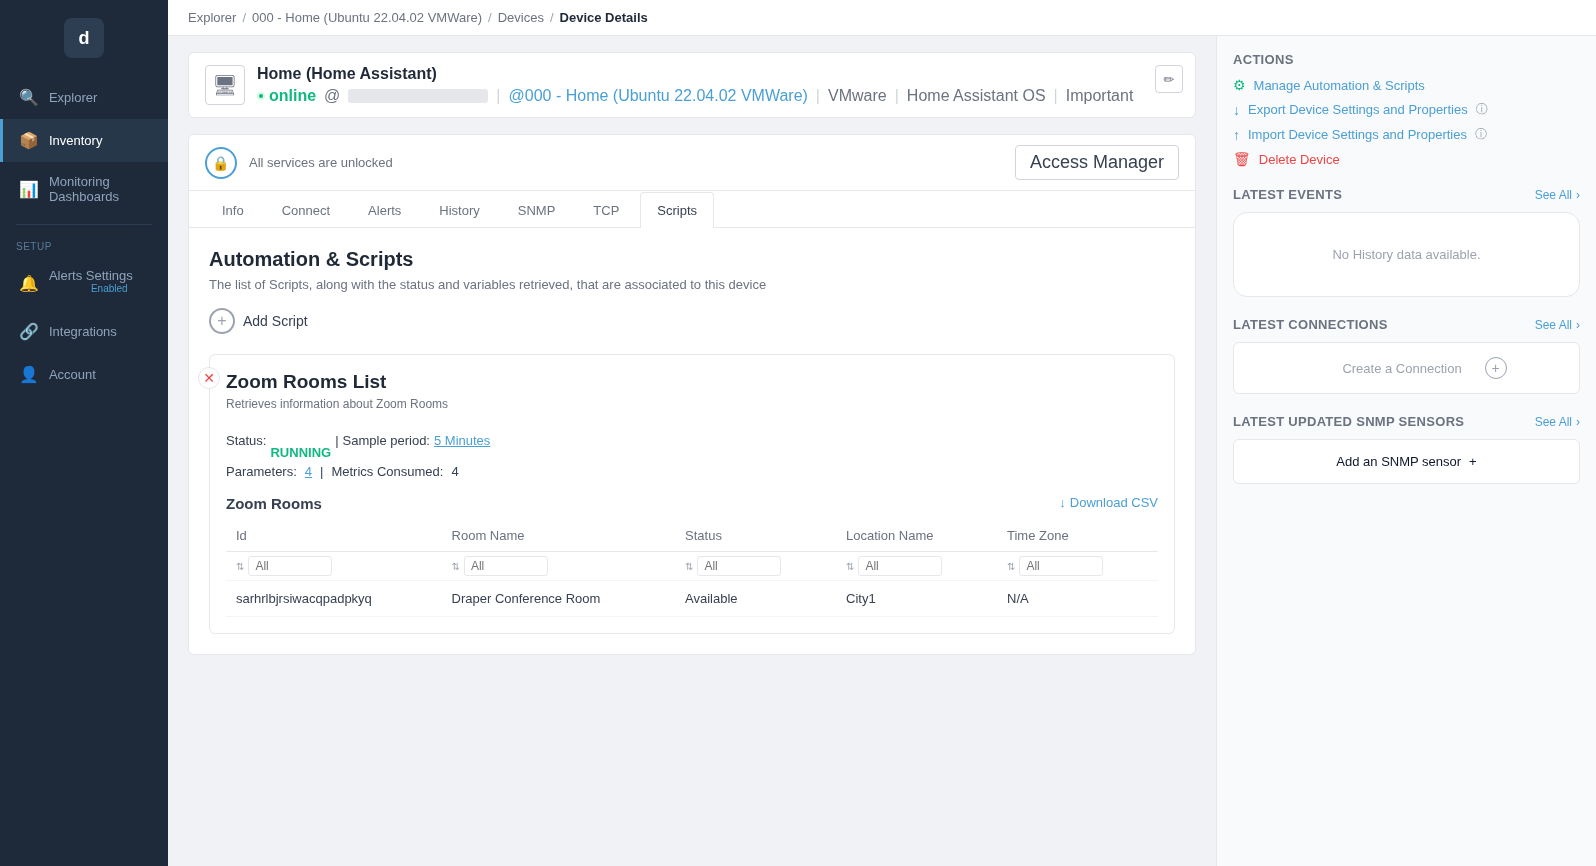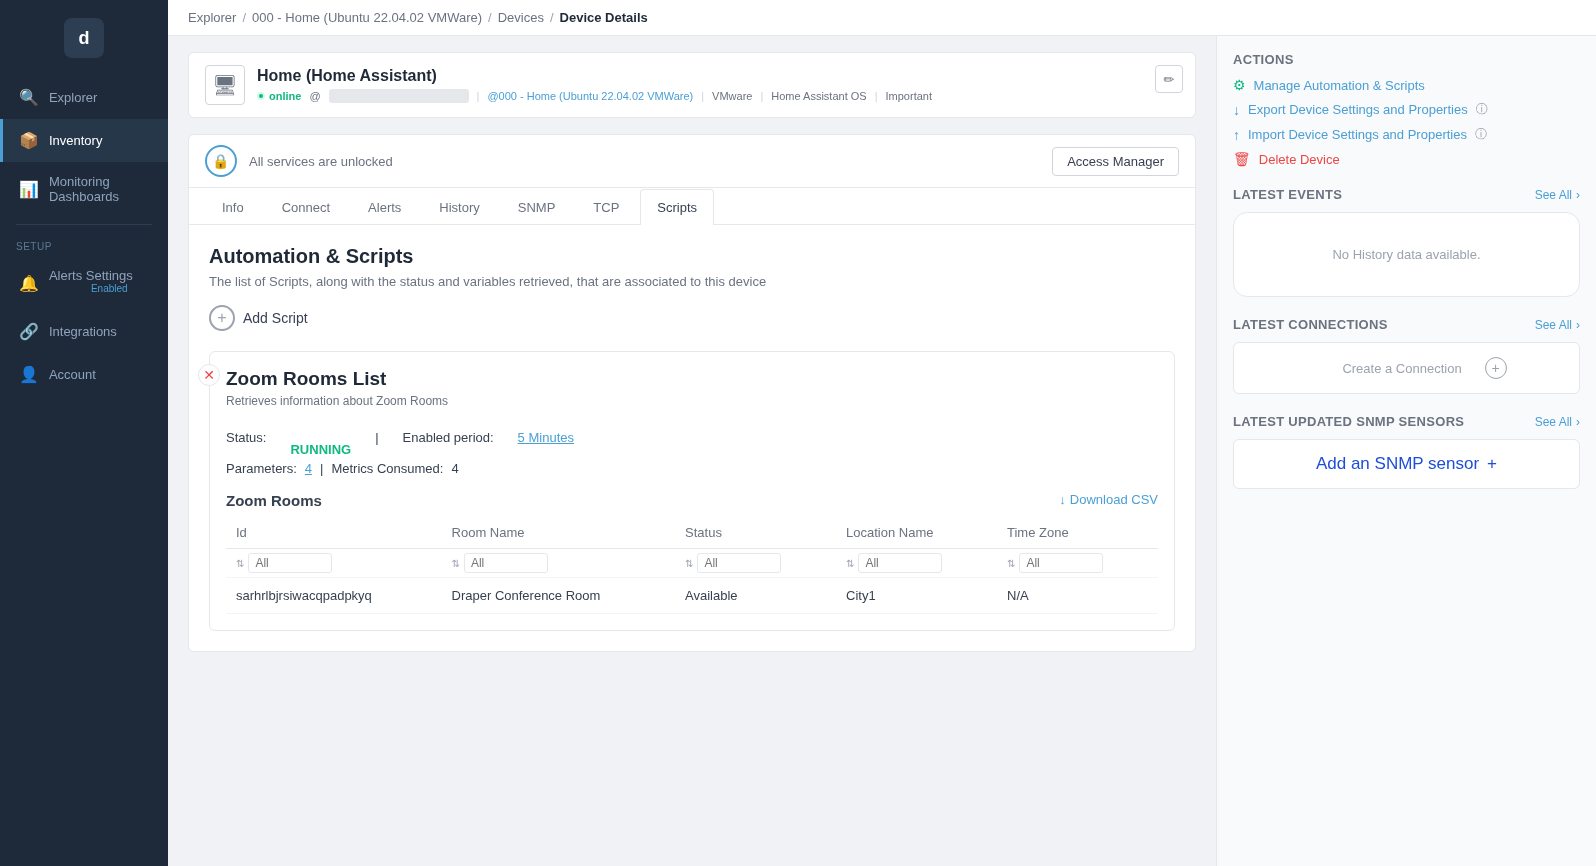--- a/index.html
+++ b/index.html
@@ -86,21 +86,21 @@
     }
     .device-icon {
       width: 40px; height: 40px;
       border: 1px solid #d1d5db;
       border-radius: 4px;
       display: flex; align-items: center; justify-content: center;
       font-size: 20px; color: #6b7280;
     }
     .device-info { flex: 1; }
     .device-name { font-size: 16px; font-weight: 600; color: #1f2937; margin-bottom: 4px; }
-    .device-meta { display: flex; align-items: center; gap: 8px; font-size: 11px; color: #6b7280; flex-wrap: wrap; }
+    .device-meta { display: flex; align-items: center; gap: 8px; font-size: 16px; color: #6b7280; flex-wrap: wrap; }
     .status-online { color: #10b981; font-weight: 600; display: flex; align-items: center; gap: 4px; }
     .status-dot { width: 8px; height: 8px; background: #10b981; border-radius: 50%; border: 2px solid #d1fae5; }
     .device-meta-sep { color: #d1d5db; }
     .device-meta a { color: #4a9fd5; text-decoration: none; }
     .edit-btn {
       position: absolute; top: 12px; right: 12px;
       width: 28px; height: 28px;
       border: 1px solid #d1d5db;
       border-radius: 4px;
       background: #fff;
@@ -131,21 +131,21 @@
       display: flex; align-items: center; justify-content: center;
       color: #4a9fd5; font-size: 14px;
     }
     .unlock-text { color: #6b7280; font-size: 13px; margin-left: 6px; }
     .access-manager-btn {
       border: 1px solid #d1d5db;
       background: #fff;
       padding: 6px 14px;
       border-radius: 4px;
       cursor: pointer;
-      font-size: 13px;
+      font-size: 18px;
       color: #374151;
     }
 
     .tabs {
       display: flex;
       padding: 0 16px;
       border-bottom: 1px solid #e5e7eb;
       gap: 4px;
     }
     .tab-btn {
@@ -199,21 +199,21 @@
       position: absolute; top: 12px; left: -12px;
       width: 22px; height: 22px;
       background: #fff;
       border: 1px solid #e5e7eb;
       border-radius: 50%;
       display: flex; align-items: center; justify-content: center;
       cursor: pointer; color: #ef4444; font-size: 14px;
     }
     .script-name { font-size: 19px; font-weight: 600; color: #1f2937; margin-bottom: 4px; }
     .script-sub { font-size: 12px; color: #6b7280; margin-bottom: 10px; }
-    .script-status-row { display: flex; align-items: center; gap: 24px; font-size: 13px; color: #374151; margin-bottom: 4px; }
+    .script-status-row { display: flex; align-items: center; gap: 4px; font-size: 13px; color: #374151; margin-bottom: 4px; }
     .status-running { color: #10b981; font-weight: 700; margin-top: 24px; }
     .script-link { color: #4a9fd5; text-decoration: underline; cursor: pointer; }
     .script-params-row { display: flex; align-items: center; gap: 8px; font-size: 13px; color: #374151; }
 
     
     .zoom-rooms-header {
       display: flex; align-items: flex-start; justify-content: space-between;
       margin: 16px 0 8px;
     }
     .zoom-rooms-title { font-size: 15px; font-weight: 600; color: #374151; }
@@ -316,21 +316,21 @@
     .add-snmp-area {
       background: #fff;
       border: 1px solid #e5e7eb;
       border-radius: 6px;
       padding: 14px;
       display: flex; align-items: center; justify-content: center;
     }
     .add-snmp-btn {
       display: flex; align-items: center; gap: 8px;
       background: none; border: none; cursor: pointer;
-      color: #1d4ed8; font-size: 17px;
+      color: #0f172a; font-size: 13px;
     }
 
     .masked-ip {
       display: inline-block;
       background: #e5e7eb;
       border-radius: 3px;
       width: 140px; height: 14px;
       vertical-align: middle;
     }
   </style>
@@ -452,21 +452,21 @@
 
           <div class="script-card">
             <div class="script-remove">✕</div>
             <div class="script-name">Zoom Rooms List</div>
             <div class="script-sub">Retrieves information about Zoom Rooms</div>
 
             <div class="script-status-row">
               <span>Status:</span>
               <span class="status-running">RUNNING</span>
               <span>|</span>
-              <span>Enabled period:</span>
+              <span>Sample period:</span>
               <a href="#" class="script-link">5 Minutes</a>
             </div>
 
             <div class="script-params-row">
               <span>Parameters:</span>
               <a href="#" class="script-link">4</a>
               <span>|</span>
               <span>Metrics Consumed:</span>
               <span>4</span>
             </div>

